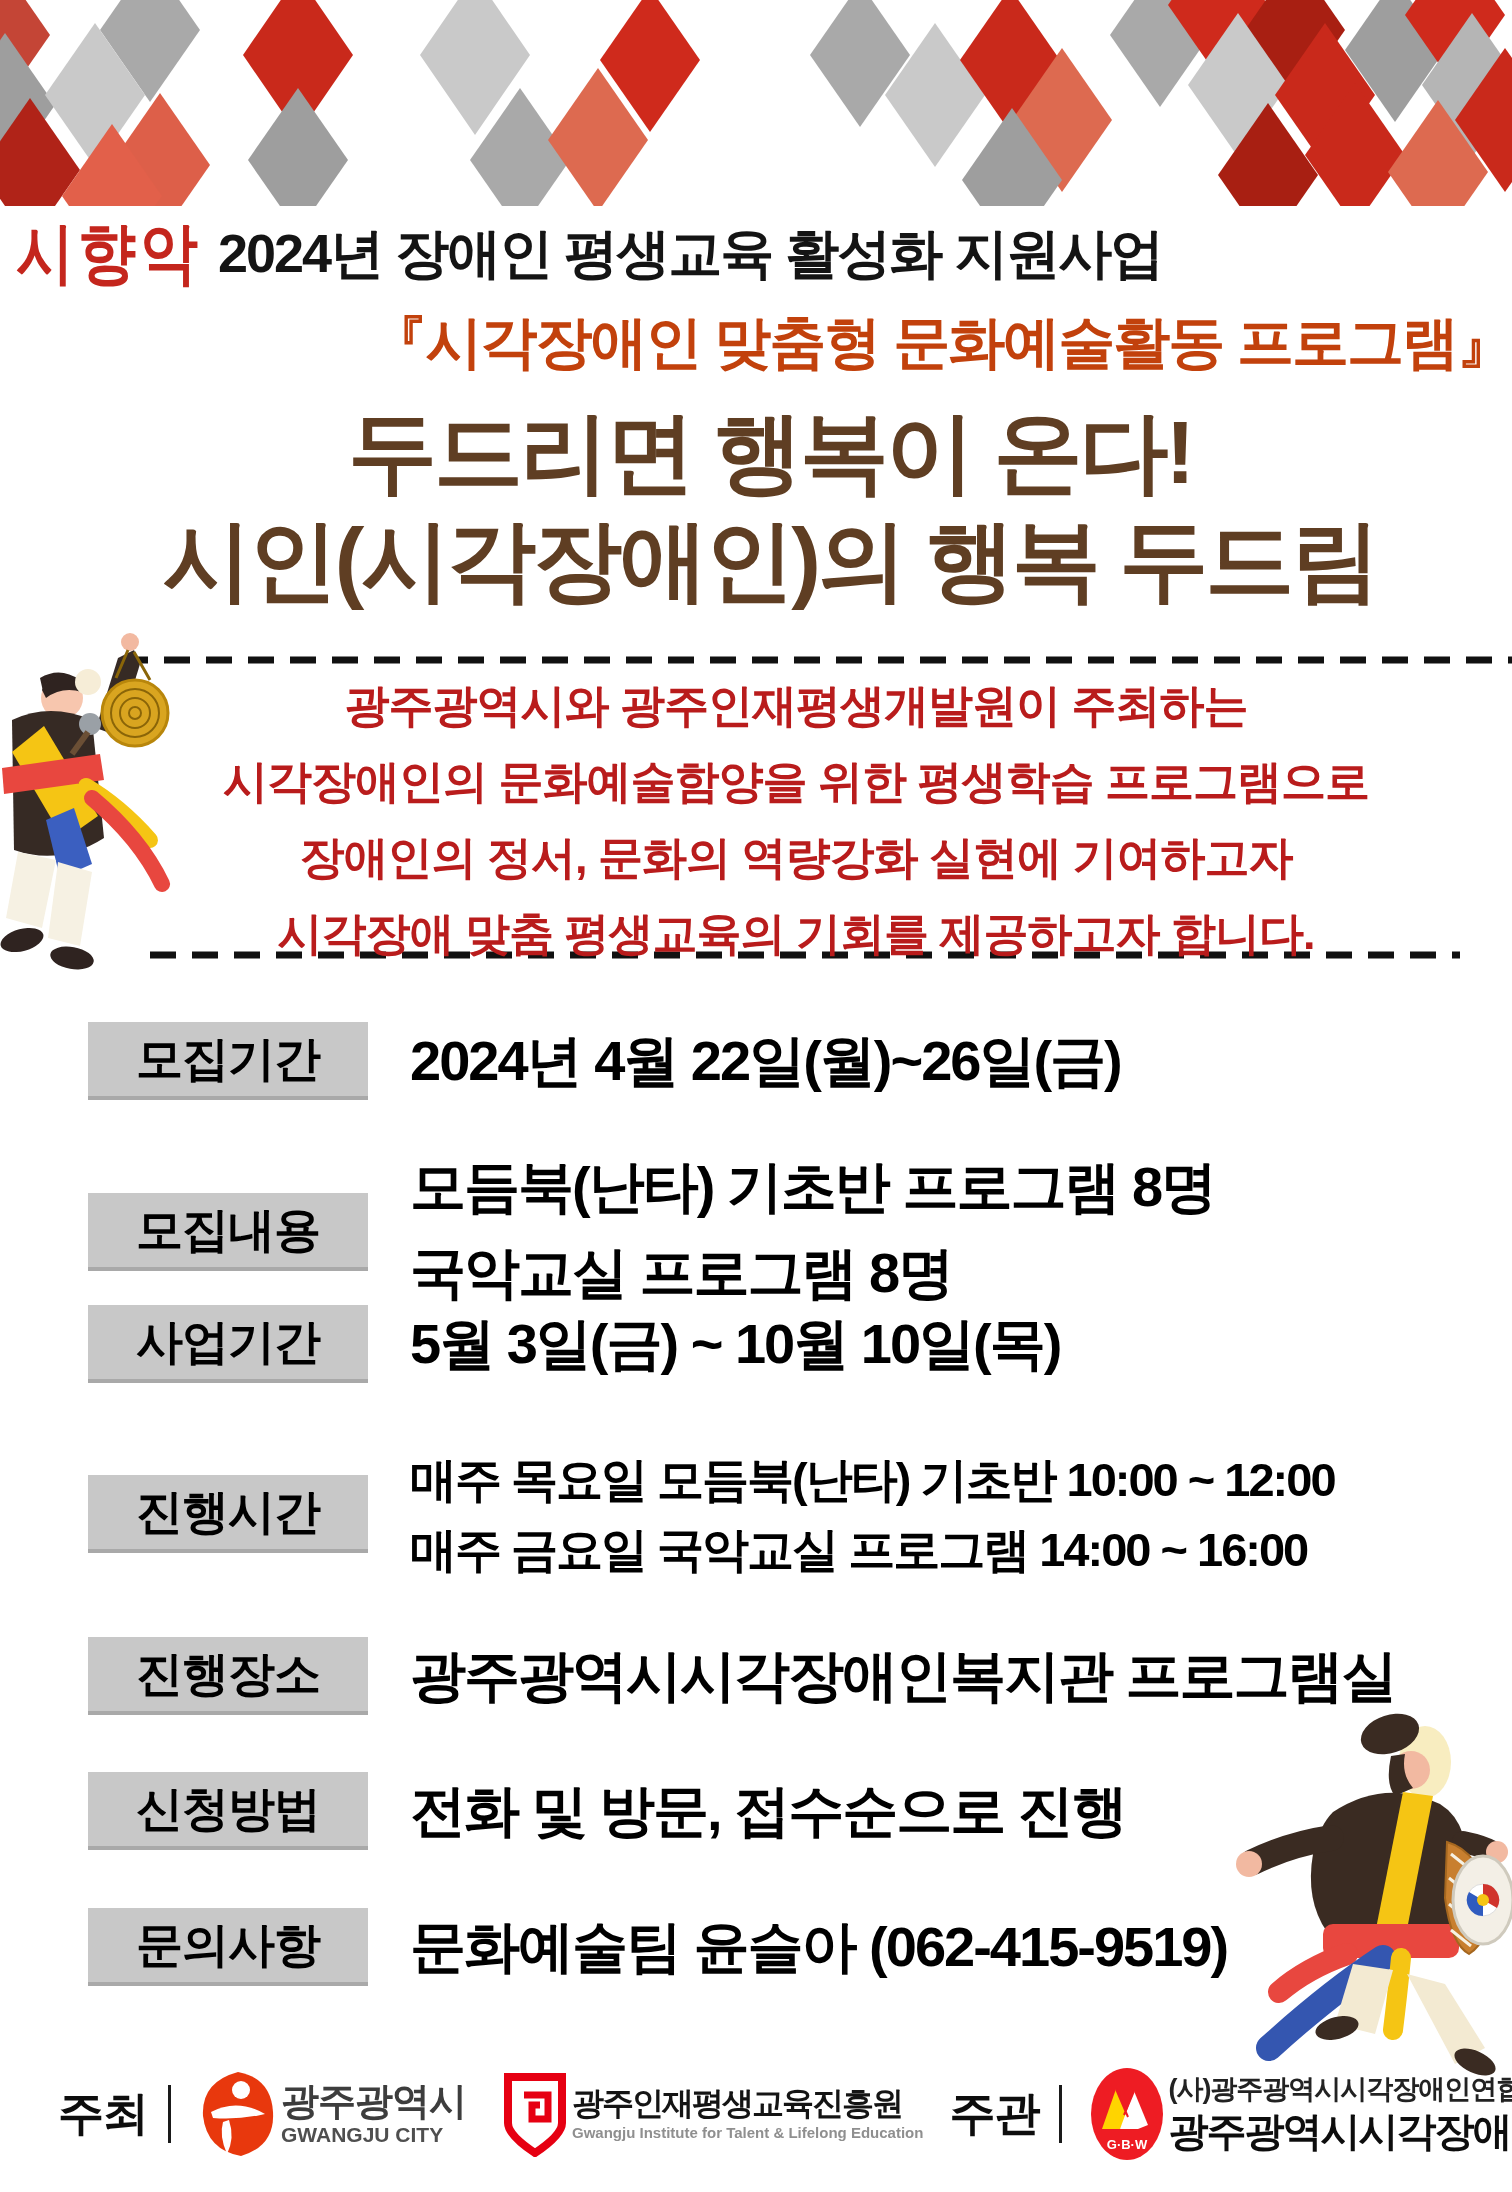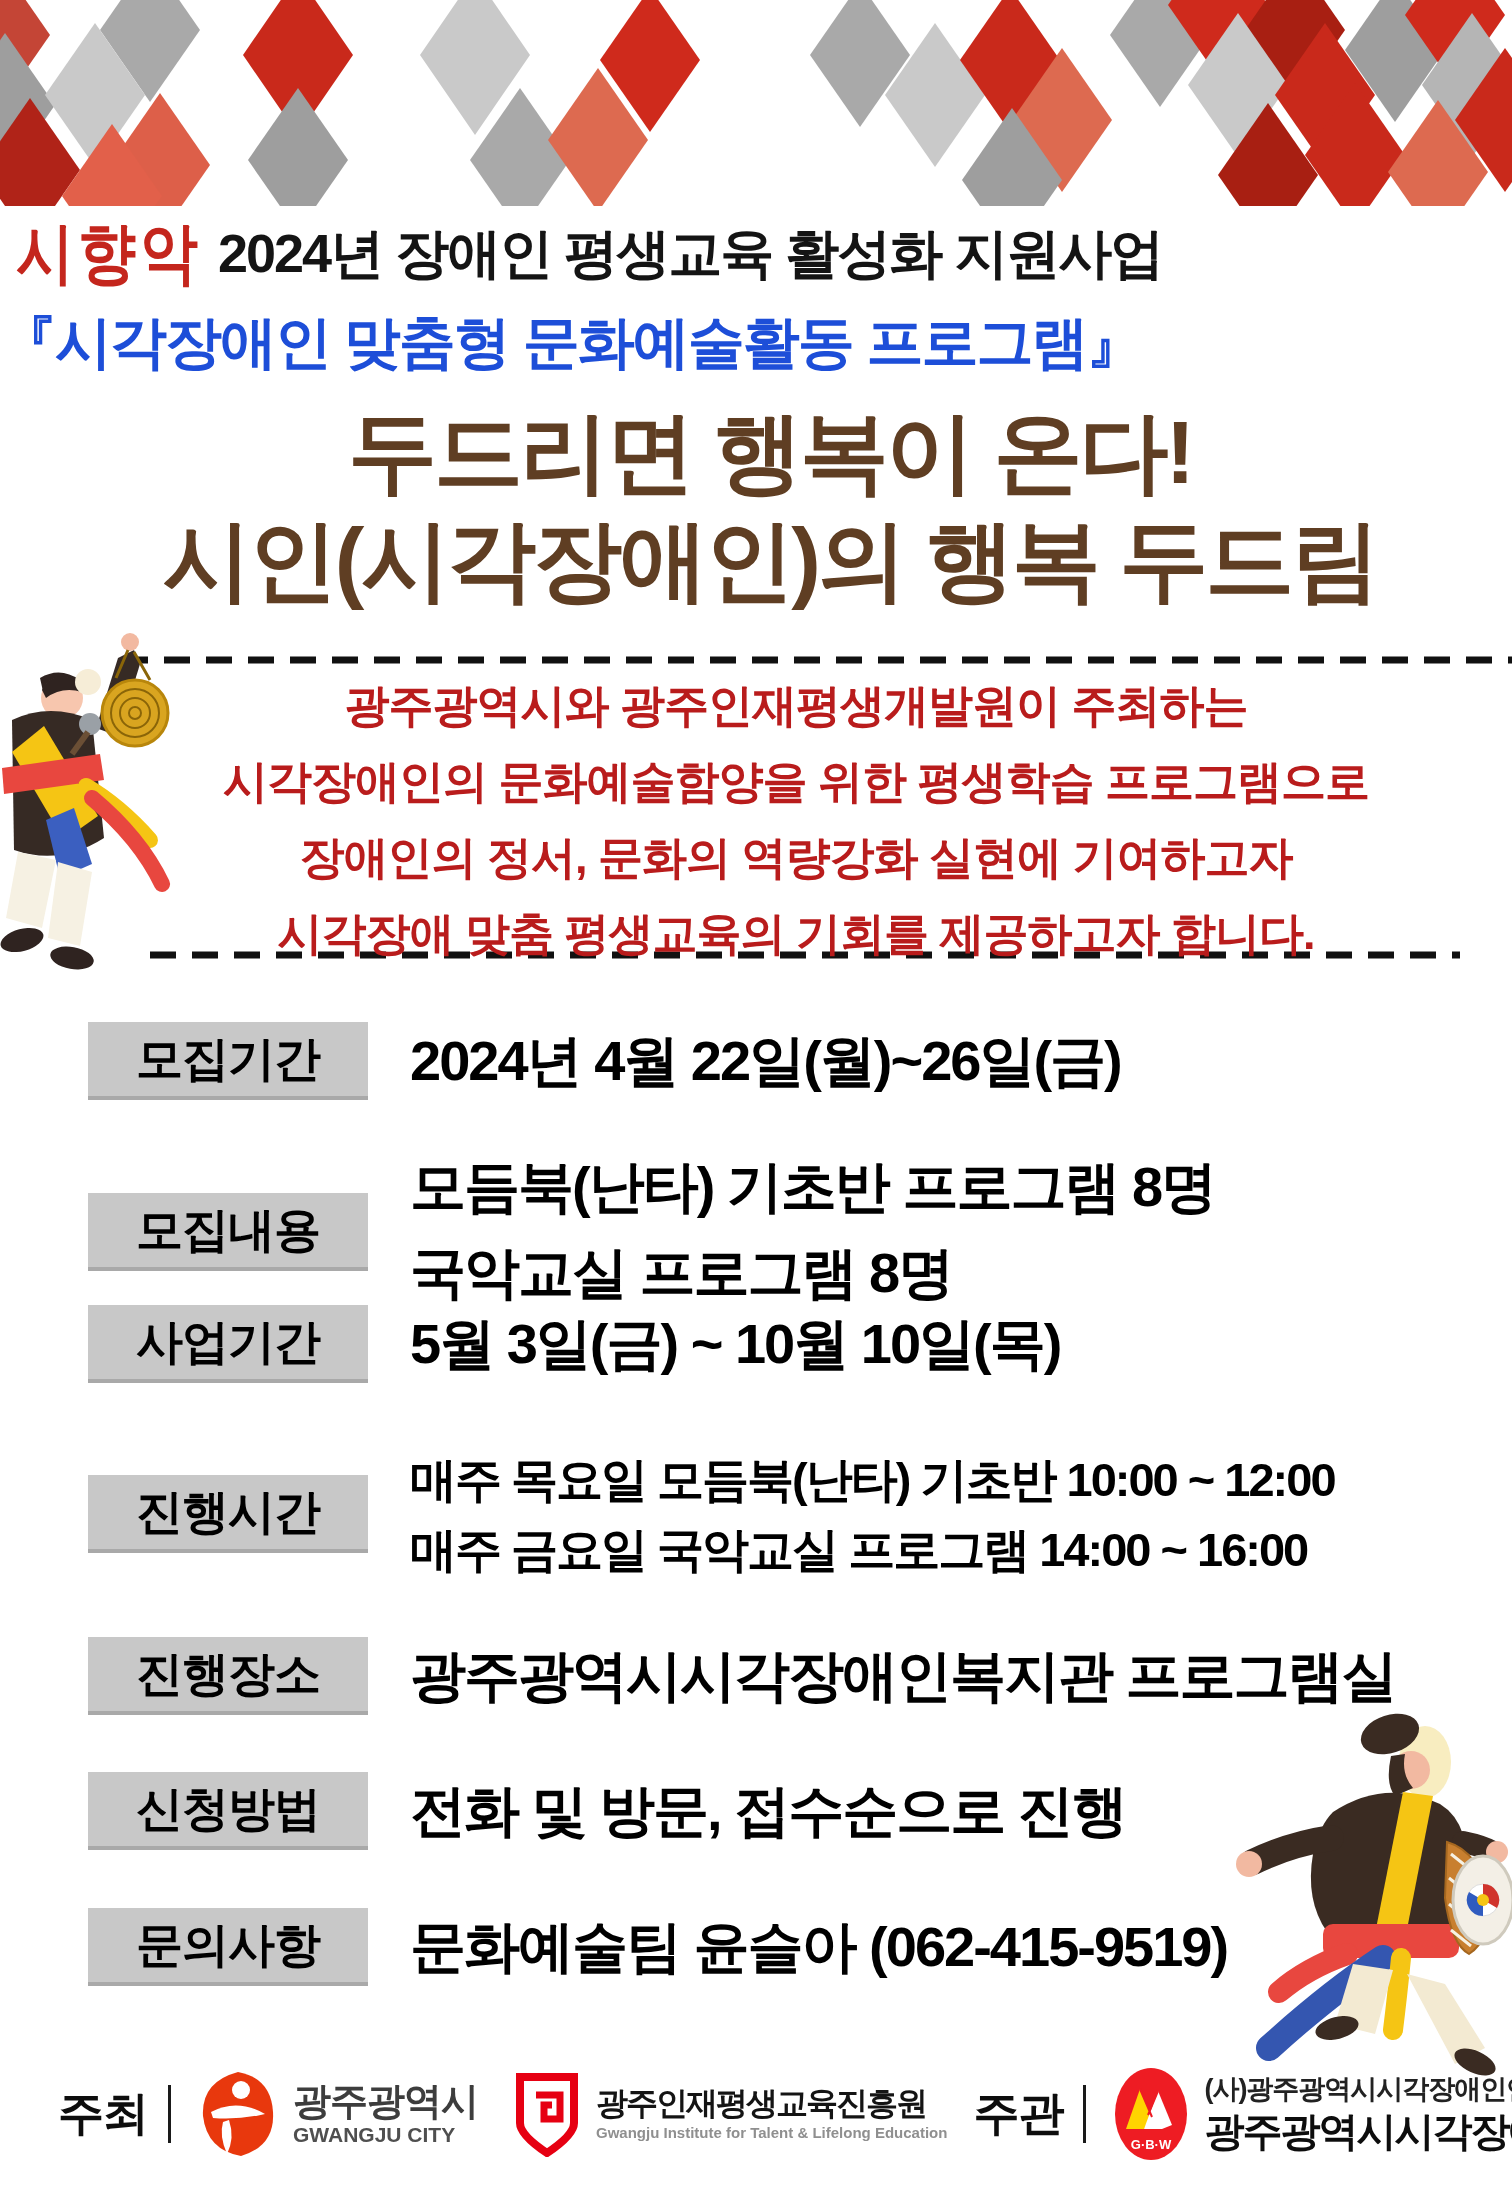--- a/index.html
+++ b/index.html
@@ -8,21 +8,21 @@
   svg{display:block;}
 
   
   .band{position:absolute;top:0;left:0;}
 
   
   .brand-row{position:absolute;top:215px;left:16px;display:flex;align-items:center;gap:16px;white-space:nowrap;}
   .brand-logo{color:#c4261d;font-size:58px;font-weight:800;letter-spacing:4px;transform:scaleY(1.15);}
   .brand-title{font-size:54px;font-weight:900;color:#141414;letter-spacing:-2px;}
 
-  .subtitle{position:absolute;top:305px;left:0;width:100%;text-align:left;color:#1d4ed8;
+  .subtitle{position:absolute;top:305px;left:0;width:100%;text-align:right;color:#c2410c;
             font-size:57px;font-weight:800;letter-spacing:-2px;white-space:nowrap;}
   .main-title{position:absolute;top:398px;left:0;width:100%;text-align:center;color:#5f3e23;
               font-size:89px;font-weight:800;line-height:108px;letter-spacing:-3px;white-space:nowrap;padding-left:14px;}
 
   .dash-top{position:absolute;top:655px;left:122px;}
   .dash-bottom{position:absolute;top:950px;left:150px;}
 
   .desc{position:absolute;top:668px;left:4px;width:100%;text-align:center;
         font-size:45px;font-weight:600;color:#b91c1c;line-height:76px;letter-spacing:-1px;white-space:nowrap;padding-left:36px;}
 
@@ -38,21 +38,21 @@
          white-space:nowrap;letter-spacing:-2px;}
   .value.two{line-height:86px;margin-top:-4px;}
   .value.small{font-size:47px;line-height:70px;margin-top:2px;}
 
   
   .footer{position:absolute;top:2048px;left:0;width:1284px;height:132px;display:flex;align-items:center;white-space:nowrap;}
   .role-label{font-size:46px;font-weight:900;color:#0d0d0d;letter-spacing:-1px;}
   .host-label{margin-left:58px;}
   .organizer-label{margin-left:26px;}
   .vbar{width:3px;height:58px;background:#1a1a1a;margin:0 20px;flex:0 0 auto;}
-  .org-stack{display:flex;flex-direction:column;justify-content:center;margin-left:16px;}
+  .org-stack{display:flex;flex-direction:column;justify-content:center;margin-left:4px;}
   .org-ko{font-size:38px;font-weight:800;color:#3d3d3d;letter-spacing:-1px;line-height:1.1;}
   .org-en{font-size:21px;font-weight:800;color:#4f4f4f;line-height:1.2;}
   .inst-ko{font-size:32px;font-weight:800;color:#141414;letter-spacing:-2px;line-height:1.15;}
   .inst-en{font-size:15px;font-weight:600;color:#8f8f8f;line-height:1.4;}
   .welf-1{font-size:27px;font-weight:600;color:#222;letter-spacing:-1px;line-height:1.25;}
   .welf-2{font-size:40px;font-weight:900;color:#0d0d0d;letter-spacing:-2px;line-height:1.2;}
   .logo{flex:0 0 auto;margin-left:8px;}
 </style>
 </head>
 <body>

